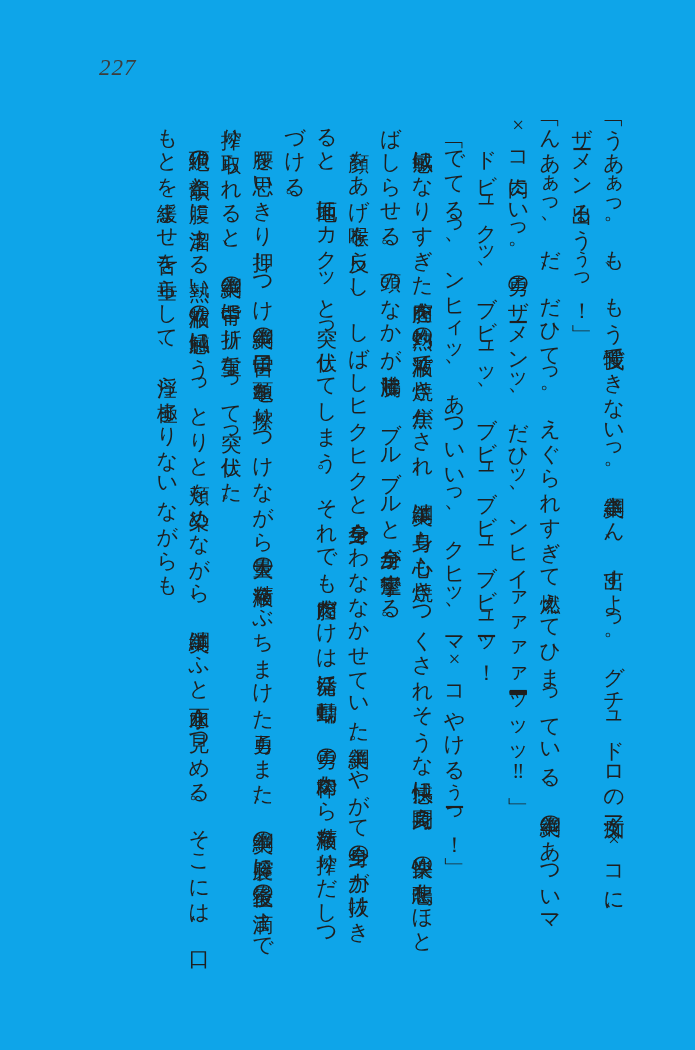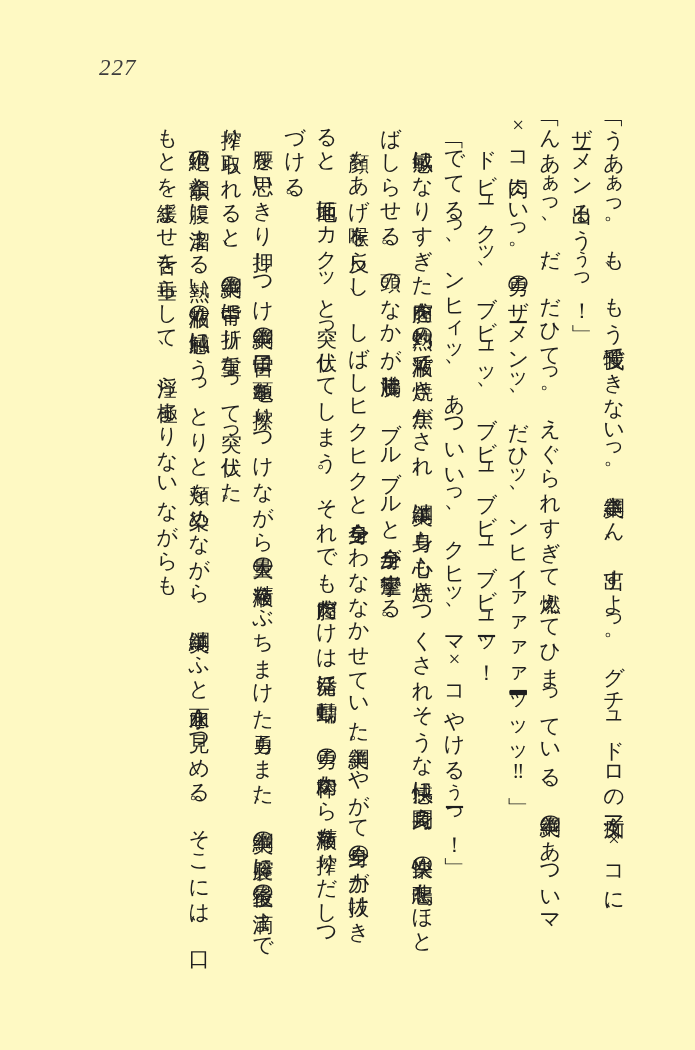--- a/index.html
+++ b/index.html
@@ -9,21 +9,21 @@
   body {
     width: 695px;
     height: 1050px;
     background: #ffffff;
     overflow: hidden;
   }
   .page {
     position: relative;
     width: 695px;
     height: 1050px;
-    background: #fef9c3;
+    background: #0ea5e9;
     font-family: "Liberation Serif", "DejaVu Serif", serif;
     color: #1f1f1f;
   }
   .page-number {
     position: absolute;
     top: 55px;
     left: 99px;
     font-size: 23px;
     letter-spacing: 1px;
     color: #3d3d3d;

